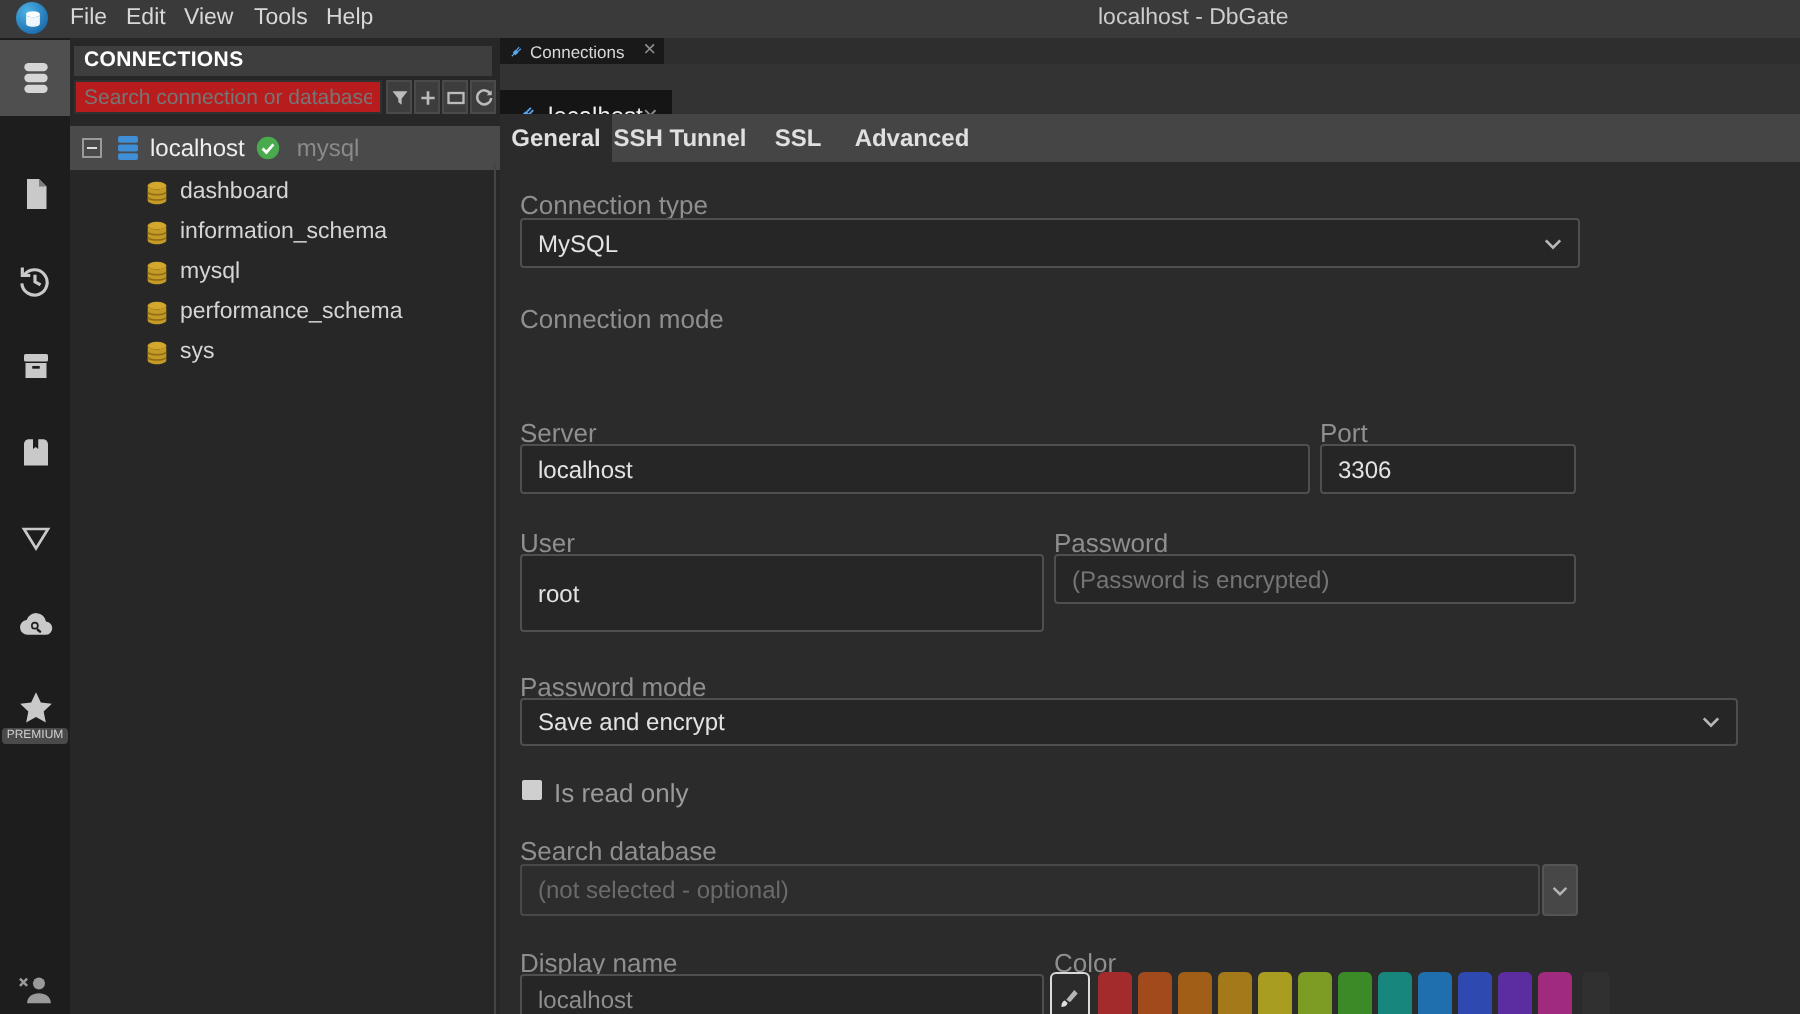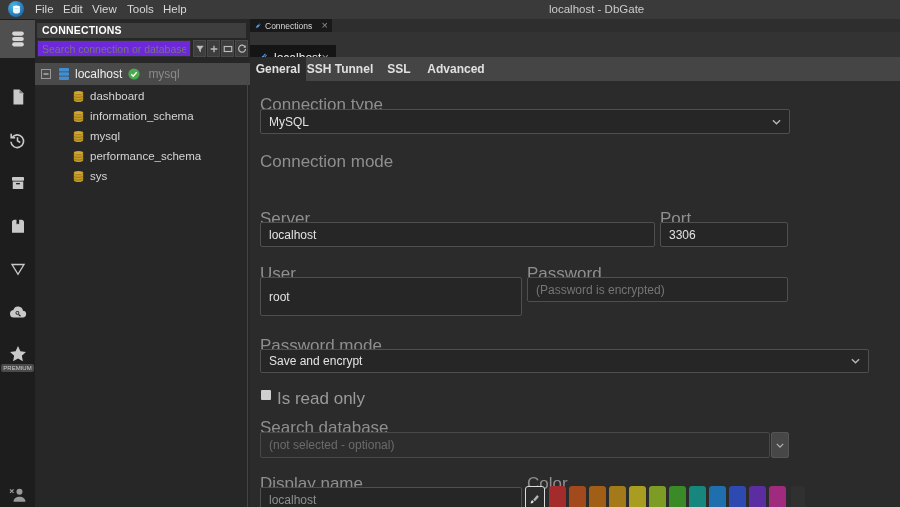--- a/index.html
+++ b/index.html
@@ -16,21 +16,21 @@
 
   
   .activitybar { left:0; top:19px; width:35px; height:488px; background:#1d1d1d; }
   .act-tile { left:0; top:1px; width:35px; height:38px; background:#4f4f4f; }
   .act-icon { width:35px; height:24px; display:flex; align-items:center; justify-content:center; }
   .premium-badge { left:1px; width:33px; text-align:center; font-size:6px; color:#cfcfcf; background:#4a4a4a; border-radius:2px; padding:1px 0; }
 
   
   .connpanel { left:35px; top:19px; width:215px; height:488px; background:#272727; }
   .connheader { left:2px; top:4px; width:209px; height:15px; background:#3e3e3e; font-size:10.5px; font-weight:bold; color:#fff; line-height:15px; padding-left:5px; letter-spacing:.2px; }
-  .searchbox { left:2px; top:21px; width:154px; height:17px; background:#6d28d9; border:1px solid #313131; color:#bbb; font-size:10.5px; padding:0 4px; font-family:"Liberation Sans",sans-serif; }
+  .searchbox { left:2px; top:21px; width:154px; height:17px; background:#b91c1c; border:1px solid #313131; color:#bbb; font-size:10.5px; padding:0 4px; font-family:"Liberation Sans",sans-serif; }
   .searchbox::placeholder { color:#767676; }
   .sbtn { top:21px; width:13px; height:17px; background:#3d3d3d; border:1px solid #4a4a4a; display:flex; align-items:center; justify-content:center; padding:0; cursor:pointer; }
   .tree-conn { left:0; top:44px; width:215px; height:22px; background:#4a4a4a; display:flex; align-items:center; font-size:12px; color:#eee; }
   .tree-db { width:215px; height:20px; display:flex; align-items:center; font-size:11.5px; color:#d5d5d5; padding-left:37px; }
   .tree-db svg { margin-right:5px; }
   .engine-label { color:#8a8a8a; margin-left:8px; }
   .conn-label { margin-left:4px; margin-right:6px; }
 
   
   .main { left:250px; top:19px; width:650px; height:488px; background:#2b2b2b; }
@@ -39,21 +39,21 @@
   .tabrow2 { left:0; top:13px; width:650px; height:25px; background:#333333; }
   .maintab { left:0; top:13px; width:86px; height:25px; background:#151515; display:flex; align-items:center; font-size:12px; color:#efefef; padding:0 7px; }
   .close-icon { color:#8f8f8f; font-size:11px; margin-left:auto; line-height:1; cursor:pointer; }
   .close-icon::before { content:'×'; }
   .tabstrip { left:0; top:38px; width:650px; height:24px; background:#454545; display:flex;font-weight:bold; }
   .dtab { height:24px; line-height:24px; text-align:center; font-size:12px; color:#e0e0e0; cursor:pointer; }
   .dtab.active { background:#2b2b2b; }
   .splitline { left:247px; top:81px; width:1px; height:426px; background:#454545; position:absolute; }
 
   
-  .flabel { font-size:17px; color:#8f8f8f; }
+  .flabel { font-size:13px; color:#8f8f8f; }
   .field { background:#262626; border:1px solid #4f4f4f; border-radius:2px; font-size:12px; color:#e3e3e3;
            display:flex; align-items:center; padding:0 8px; font-family:"Liberation Sans",sans-serif; }
   .field .chev { margin-left:auto; }
   input.field { display:block; line-height:23px; }
   input.field::placeholder { color:#757575; }
   .dim { color:#6b6b6b; }
   .ddbtn { width:18px; background:#474747; border:1px solid #555; border-radius:2px; display:flex; align-items:center; justify-content:center; cursor:pointer; }
   .checkbox { width:10px; height:10px; background:#cfcfcf; border-radius:1px; cursor:pointer; }
   .swatch { top:467px; height:26px; border-radius:3px; cursor:pointer; position:absolute; }
   .brushbtn { border:1px solid #dadada; background:#2b2b2b; width:20px; display:flex; align-items:center; justify-content:center; }

